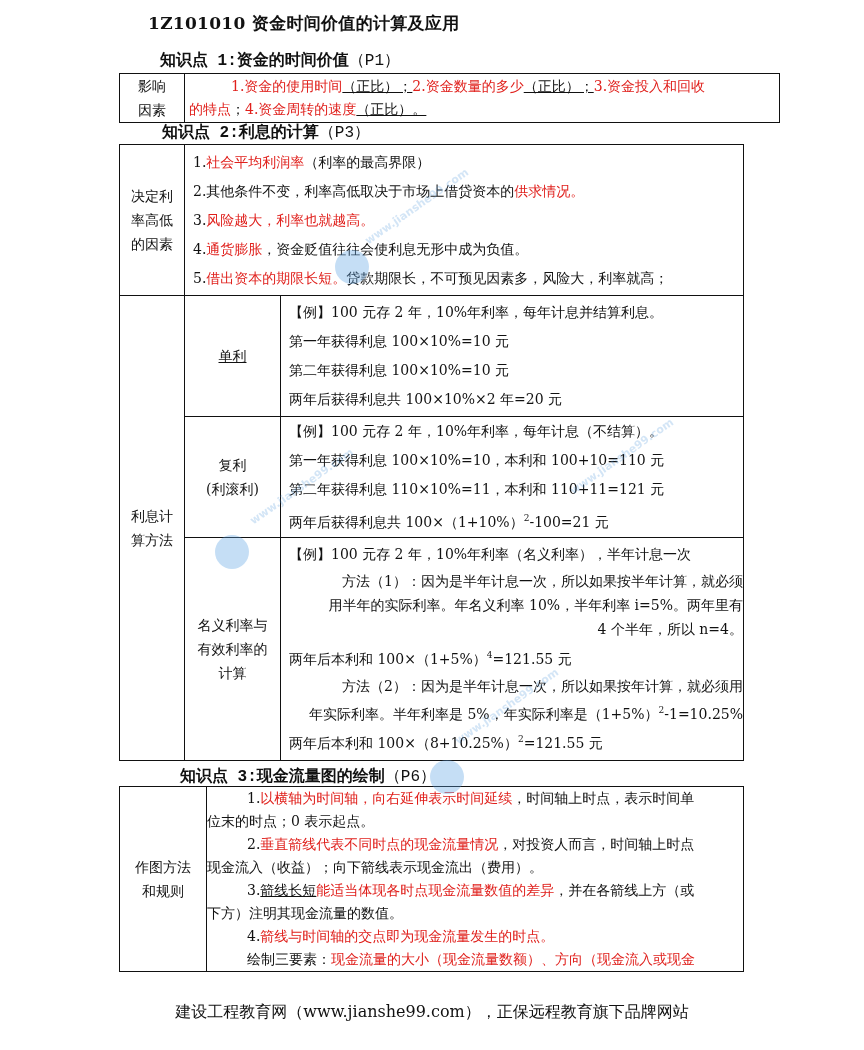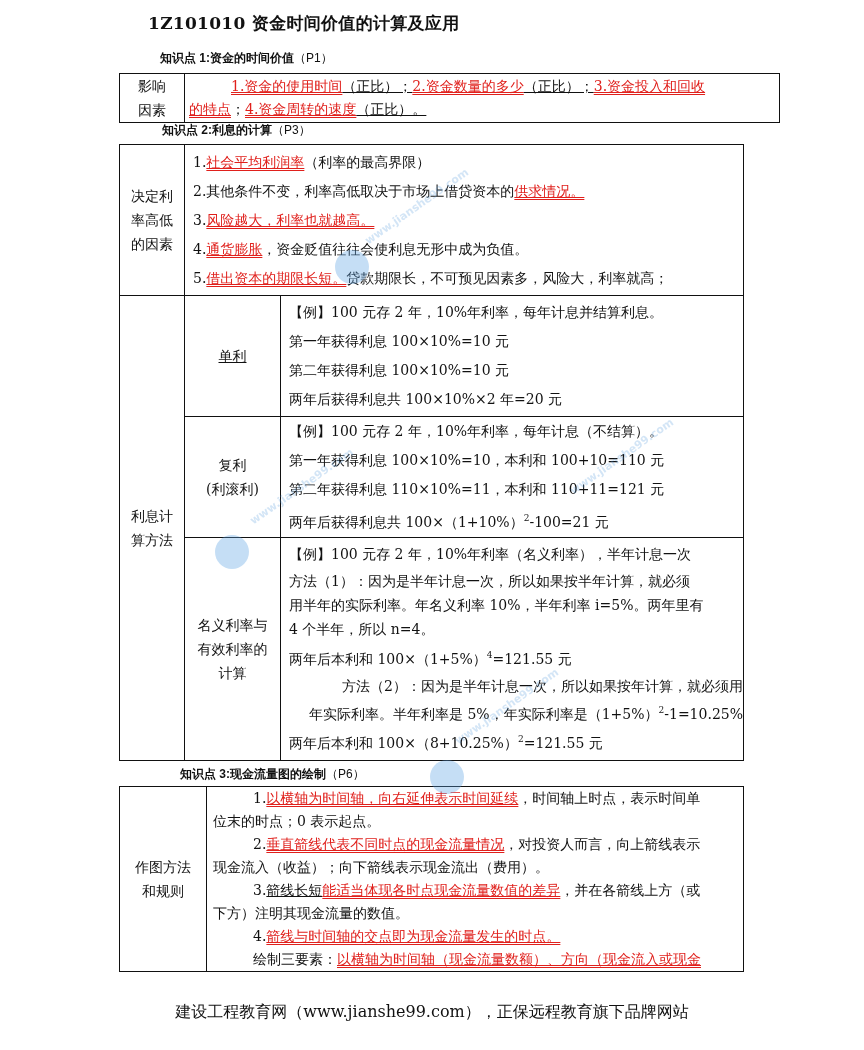--- a/index.html
+++ b/index.html
@@ -1,24 +1,24 @@
 <!DOCTYPE html>
 <html><head>
 <meta charset="utf-8">
 <style>
   html, body { margin:0; padding:0; background:#fff; }
   body { width:864px; height:1050px; position:relative; overflow:hidden;
          font-family: "DejaVu Serif", "Liberation Serif", serif; color:#111; }
   .title { position:absolute; left:148px; top:12px; font-size:17px; font-weight:bold; letter-spacing:0.3px; }
-  .sec { position:absolute; font-family:Liberation Sans, sans-serif; font-weight:bold; font-size:12px; }
+  .sec { position:absolute; font-family:Liberation Mono, monospace; font-weight:bold; font-size:16px; }
   .sec .pg { font-weight:normal; }
   table { border-collapse:collapse; position:absolute; left:119px; font-size:14px; }
   td { border:1.3px solid #111; vertical-align:middle; padding:0; }
   .lbl { text-align:center; line-height:24px; font-size:14px; }
-  .r { color:#e0201c; text-decoration: underline; text-decoration-color:#e0201c; text-decoration-style:double; }
+  .r { color:#e0201c; text-decoration-color:#e0201c; text-decoration-style:double; }
   .u { text-decoration: underline; }
   .line { line-height:29px; padding-left:8px; white-space:nowrap; }
   .ind { padding-left:40px; }
   .footer { position:absolute; top:1002px; left:0; width:864px; text-align:center; font-size:16px; }
   .wm { position:absolute; color:rgba(80,150,220,0.25); font-size:11px; font-weight:bold; transform:rotate(-35deg); pointer-events:none;
         font-family:"DejaVu Sans",sans-serif; }
   .wmlogo { position:absolute; width:34px; height:34px; border-radius:50%; background:rgba(90,160,225,0.35); pointer-events:none; }
   sup { font-size:9px; }
 </style>
 </head>
@@ -93,21 +93,21 @@
     </td>
   </tr>
   <tr>
     <td class="lbl" style="height:222px;text-align:center;">
       <div>名义利率与</div>
       <div>有效利率的</div>
       <div>计算</div>
     </td>
     <td style="line-height:24px;">
       <div class="line">【例】100 元存 2 年，10%年利率（名义利率），半年计息一次</div>
-      <div style="padding-left:8px; line-height:24px;">
+      <div style="padding-left:8px; line-height:24px;text-align:right;">
         <div>方法（1）：因为是半年计息一次，所以如果按半年计算，就必须</div>
         <div>用半年的实际利率。年名义利率 10%，半年利率 i=5%。两年里有</div>
         <div>4 个半年，所以 n=4。</div>
       </div>
       <div class="line"><span>两年后本利和 100×（1+5%）</span><sup>4</sup><span>=121.55 元</span></div>
       <div style="padding-left:8px; line-height:24px;text-align:right;">
         <div>方法（2）：因为是半年计息一次，所以如果按年计算，就必须用</div>
         <div><span>年实际利率。半年利率是 5%，年实际利率是（1+5%）</span><sup>2</sup><span>-1=10.25%</span></div>
       </div>
       <div class="line"><span>两年后本利和 100×（8+10.25%）</span><sup>2</sup><span>=121.55 元</span></div>
@@ -119,29 +119,29 @@
 <div class="sec" style="left:180px; top:766px;">
   <span>知识点 3:现金流量图的绘制</span><span class="pg">（P6）</span>
 </div>
 <table style="top:786px; width:625px;">
   <tbody>
       <tr>
     <td class="lbl" style="width:86px; height:182px;">
       <div>作图方法</div>
       <div>和规则</div>
     </td>
-    <td style="line-height:23px; padding-left:6px;">
+    <td style="line-height:23px; ">
       <div class="ind" style="white-space:nowrap;"><span>1.</span><span class="r">以横轴为时间轴，向右延伸表示时间延续</span><span>，时间轴上时点，表示时间单</span></div>
       <div>位末的时点；0 表示起点。</div>
-      <div class="ind" style="white-space:nowrap;"><span>2.</span><span class="r">垂直箭线代表不同时点的现金流量情况</span><span>，对投资人而言，向上箭线表示</span></div>
+      <div class="ind" style="white-space:nowrap;"><span>2.</span><span class="r">垂直箭线代表不同时点的现金流量情况</span><span>，对投资人而言，时间轴上时点</span></div>
       <div>现金流入（收益）；向下箭线表示现金流出（费用）。</div>
       <div class="ind" style="white-space:nowrap;"><span>3.</span><span class="u">箭线长短</span><span class="r">能适当体现各时点现金流量数值的差异</span><span>，并在各箭线上方（或</span></div>
       <div>下方）注明其现金流量的数值。</div>
       <div class="ind" style="white-space:nowrap;"><span>4.</span><span class="r">箭线与时间轴的交点即为现金流量发生的时点。</span></div>
-      <div class="ind" style="white-space:nowrap; overflow:hidden;"><span>绘制三要素：</span><span class="r">以横轴为时间轴（现金流量数额）、方向（现金流入或现金</span></div>
+      <div class="ind" style="white-space:nowrap; overflow:hidden;"><span>绘制三要素：</span><span class="r">现金流量的大小（现金流量数额）、方向（现金流入或现金</span></div>
     </td>
   </tr>
 </tbody>
   </table>
 
 <div class="wmlogo" style="left:215px; top:535px;"></div>
 <div class="wm" style="left:240px; top:480px;">www.jianshe99.com</div>
 <div class="wmlogo" style="left:335px; top:250px;"></div>
 <div class="wm" style="left:355px; top:200px;">www.jianshe99.com</div>
 <div class="wmlogo" style="left:430px; top:760px;"></div>

